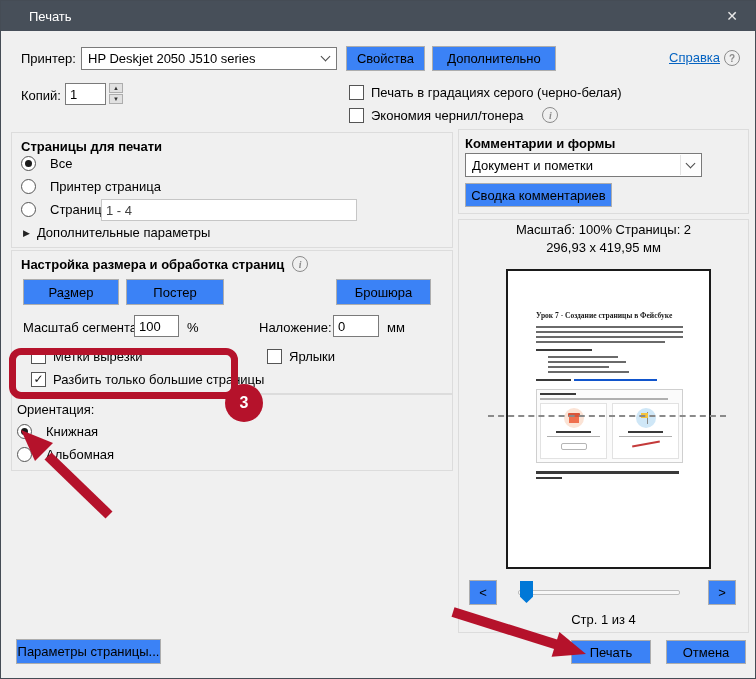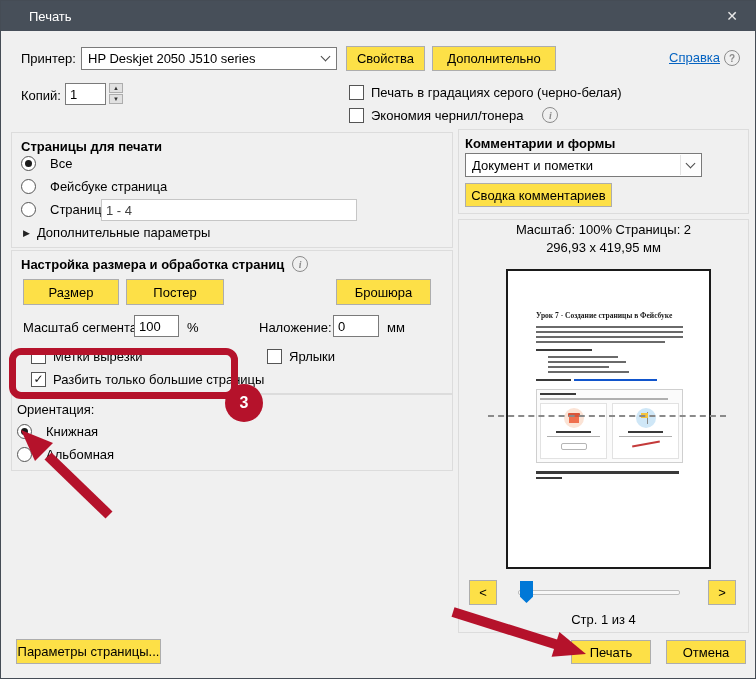--- a/index.html
+++ b/index.html
@@ -17,21 +17,21 @@
   .titlebar .t { margin-left:28px; font-size:13px; }
   .titlebar .close {
     position:absolute; right:0; top:0; width:46px; height:30px;
     display:flex; align-items:center; justify-content:center;
     color:#e8e8e8; font-size:14px; cursor:default;
   }
   .abs { position:absolute; }
   .lbl { position:absolute; height:18px; line-height:18px; white-space:nowrap; }
   .bold { font-weight:bold; }
   .btn {
-    position:absolute; background:#fde047; border:1px solid #adadad;
+    position:absolute; background:#3b82f6; border:1px solid #adadad;
     display:flex; align-items:center; justify-content:center;
     font-size:13px; white-space:nowrap;
   }
   .inp {
     position:absolute; background:#fff; border:1px solid #7a7a7a;
     font-family:inherit; font-size:13px; padding:0 4px; color:#000;
   }
   .inp.dis { border-color:#c6c6c6; color:#404040; }
   .combo {
     position:absolute; background:#fff; border:1px solid #7a7a7a;
@@ -170,21 +170,21 @@
   <div class="grp" style="left:10px;top:131px;width:442px;height:116px"></div>
   <span class="lbl bold" style="left:20px;top:137px">Страницы для печати</span>
   <div class="radio" style="left:20px;top:155px">
     <span class="circ">
         <span class="dot"></span>
       </span>
     <span>Все</span>
   </div>
   <div class="radio" style="left:20px;top:178px">
     <span class="circ"></span>
-    <span>Фейсбуке страница</span>
+    <span>Принтер страница</span>
   </div>
   <div class="radio" style="left:20px;top:201px">
     <span class="circ"></span>
     <span>Страницы</span>
   </div>
   <input class="inp dis" style="left: 100px; top: 198px; width: 256px; height: 22px;" readonly="" value="1 - 4">
   <div class="abs" style="left:22px;top:224px;display:flex;align-items:center">
     <span class="tri">▶</span>
     <span>Дополнительные параметры</span>
   </div>

